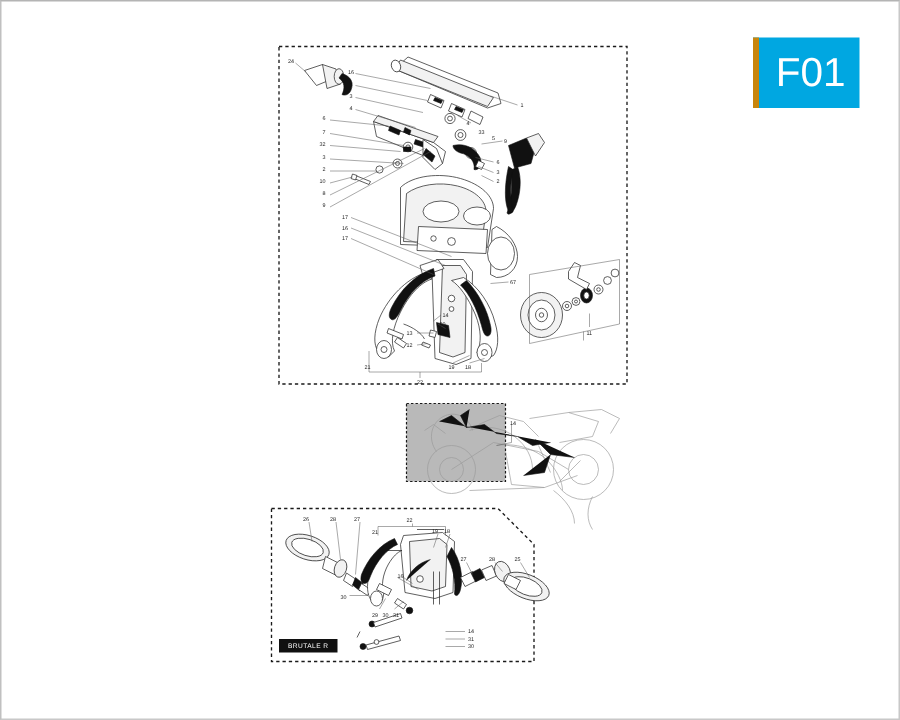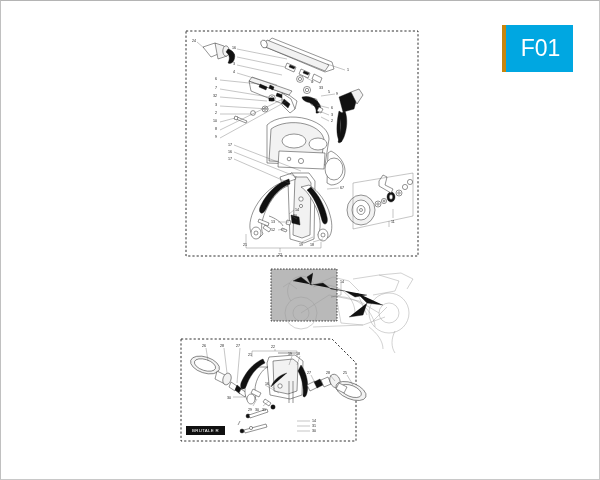--- a/index.html
+++ b/index.html
@@ -21,21 +21,21 @@
   
   #badge{
     position:absolute;left:501px;top:24px;
     width:71px;height:47px;
     background:#00a7e1;
     border-left:4px solid #c8860d;
     box-sizing:border-box;
     display:flex;align-items:center;justify-content:center;
   }
   #badge span{
-    color:#ffffff;font-size:23px;line-height:31px;
+    color:#ffffff;font-size:27px;line-height:31px;
     font-family:"Liberation Sans", sans-serif;
     letter-spacing:0px;font-weight:400;
     padding-left:2px;
   }
   
   #diagram{position:absolute;left:0;top:0;width:600px;height:480px;}
   .lbl{
     font-family:"Liberation Sans", sans-serif;
     font-size:3.6px;fill:#1a1a1a;
   }

